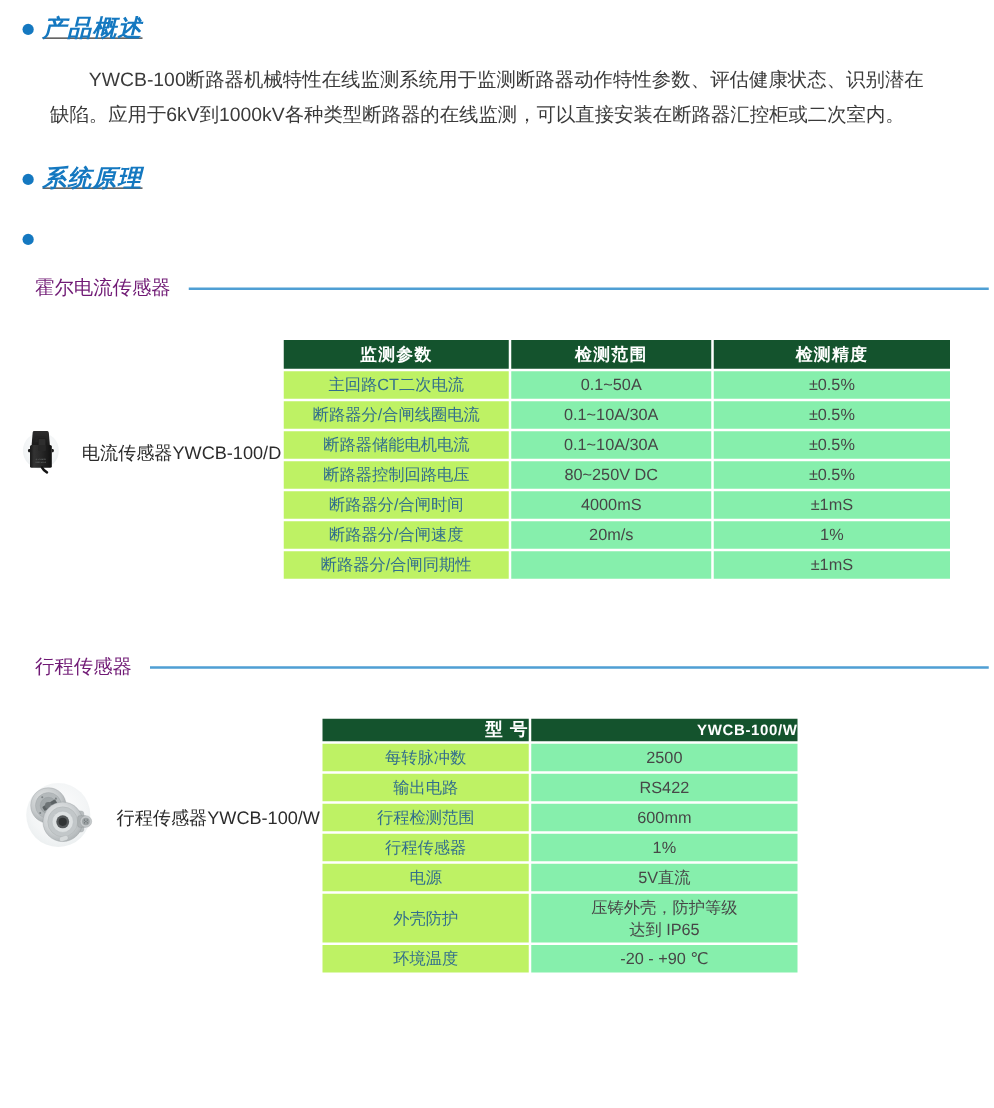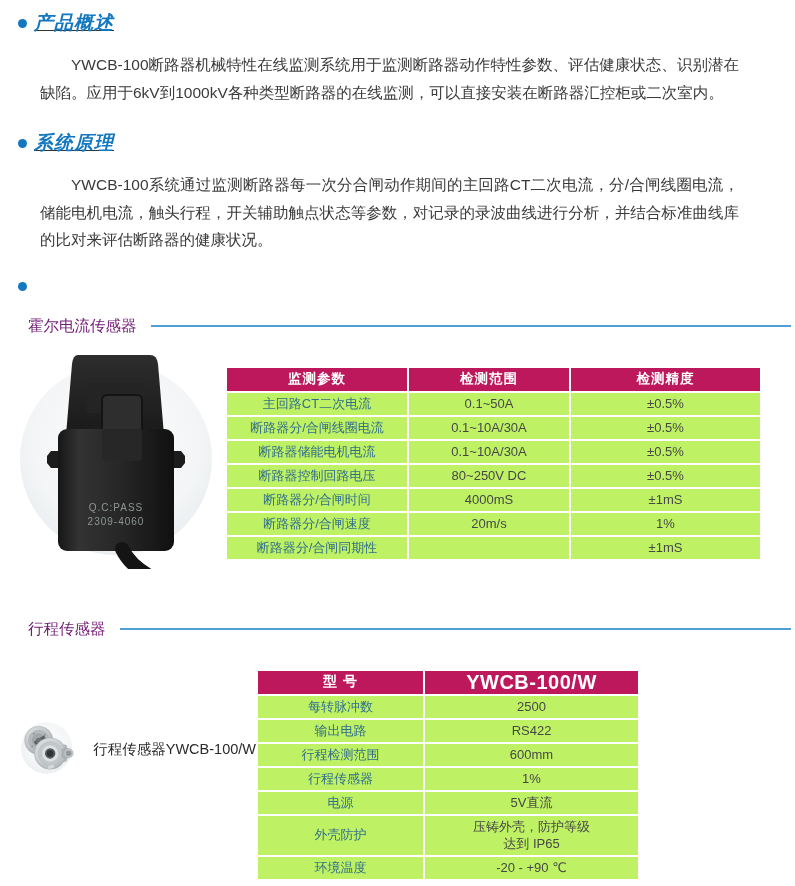--- a/index.html
+++ b/index.html
@@ -37,30 +37,30 @@
   
   .sensor-row { display:flex; align-items:flex-start; padding-left:18px; }
   .photo-col { display:flex; flex-direction:row; align-items:center;gap:18px; }
   .photo-col.p1 { width:207px; margin-top:6px; }
   .photo-col.p2 { width:238px; margin-top:10px; }
   .caption { font-size:14.5px; color:#2b2b2b; margin-top:4px; white-space:nowrap; }
 
   
   table { border-collapse:separate; border-spacing:2px; table-layout:fixed; }
   th {
-    background:#be185d; color:#ffffff; font-weight:bold;
+    background:#14532d; color:#ffffff; font-weight:bold;
     font-size:13.5px; height:23px; text-align:center; letter-spacing:1px;
   }
   td { font-size:13px; text-align:center; padding:2px 4px; }
   td.label { background:#bef264; color:#336f8c; height:19px; }
-  td.value { background:#bef264; color:#474747; white-space:pre-line; line-height:1.35; }
+  td.value { background:#86efac; color:#474747; white-space:pre-line; line-height:1.35; }
   .t1 { margin-top:29px; width:535px; }
   .t2 { margin-top:29px; width:382px; }
-  .t2 th { font-size:14px; height:15px; }
-  .t2 th.model-val { font-size:20px; letter-spacing:0.5px; }
+  .t2 th { font-size:14px; height:15px;text-align:right; }
+  .t2 th.model-val { font-size:12px; letter-spacing:0.5px; }
   .spacer-s1 { height:22px; }
   .spacer-s2 { height:18px; }
   .spacer-s3 { height:14px; }
   .spacer-sub2 { height:50px; }
 </style>
 </head>
 <body>
 
 <div class="page">
 
@@ -69,21 +69,20 @@
     <span class="sec-title">产品概述</span>
   </div>
   <p class="sec-body">YWCB-100断路器机械特性在线监测系统用于监测断路器动作特性参数、评估健康状态、识别潜在缺陷。应用于6kV到1000kV各种类型断路器的在线监测，可以直接安装在断路器汇控柜或二次室内。</p>
 
   <div class="spacer-s1"></div>
 
   <div class="sec-head">
     <span class="dot"></span>
     <span class="sec-title">系统原理</span>
   </div>
-  <p class="sec-body">YWCB-100系统通过监测断路器每一次分合闸动作期间的主回路CT二次电流，分/合闸线圈电流，储能电机电流，触头行程，开关辅助触点状态等参数，对记录的录波曲线进行分析，并结合标准曲线库的比对来评估断路器的健康状况。</p>
 
   <div class="spacer-s2"></div>
 
   <div class="sec-head">
     <span class="dot"></span>
   </div>
 
   <div class="spacer-s3"></div>
 
   <div class="sub-head">
@@ -122,20 +121,21 @@
         <rect x="84" y="86" width="40" height="32" rx="4" fill="#272727"></rect>
 
         <path d="M40 108 h-7 l-4 5 v7 l4 5 h7 Z" fill="#1c1c1c"></path>
         <path d="M156 108 h7 l4 5 v7 l-4 5 h-7 Z" fill="#1c1c1c"></path>
 
         <text x="98" y="168" font-size="10" fill="#8f9595" text-anchor="middle" letter-spacing="1">Q.C:PASS</text>
         <text x="98" y="182" font-size="10" fill="#8f9595" text-anchor="middle" letter-spacing="1">2309-4060</text>
 
         <path d="M104 206 Q112 222 130 232" stroke="#141414" stroke-width="14" fill="none" stroke-linecap="round"></path>
       </svg>
+      <div class="caption">电流传感器YWCB-100/D</div>
     </div>
 
     <table class="t1">
       <colgroup>
           <col style="width:180px">
           <col style="width:160px">
           <col style="width:189px">
         </colgroup>
       <thead>
         <tr>

